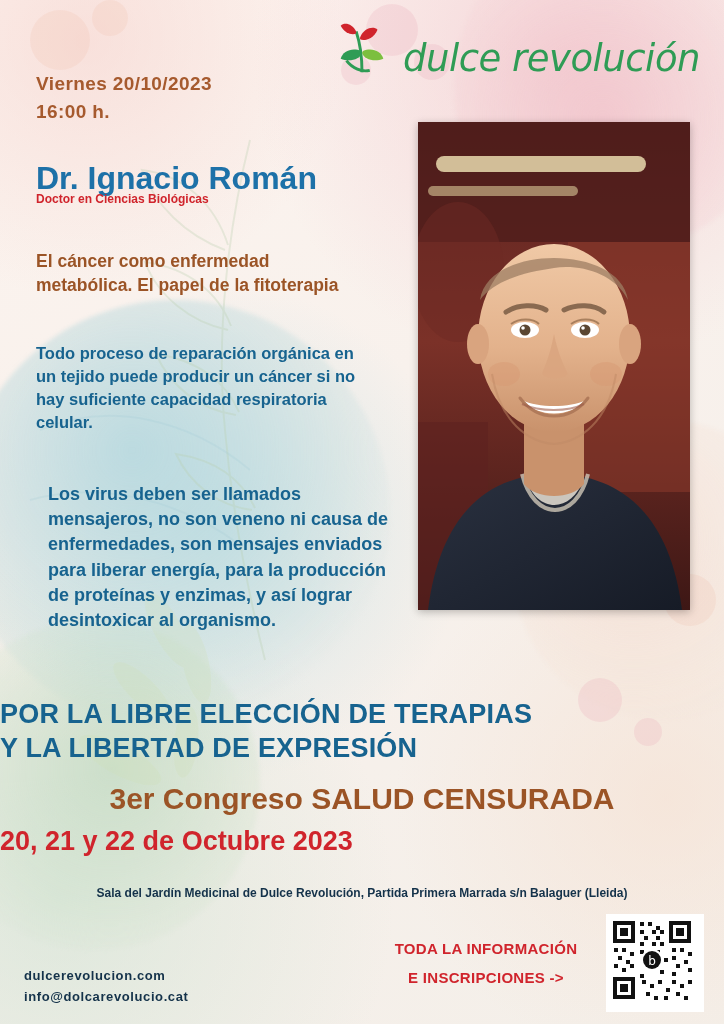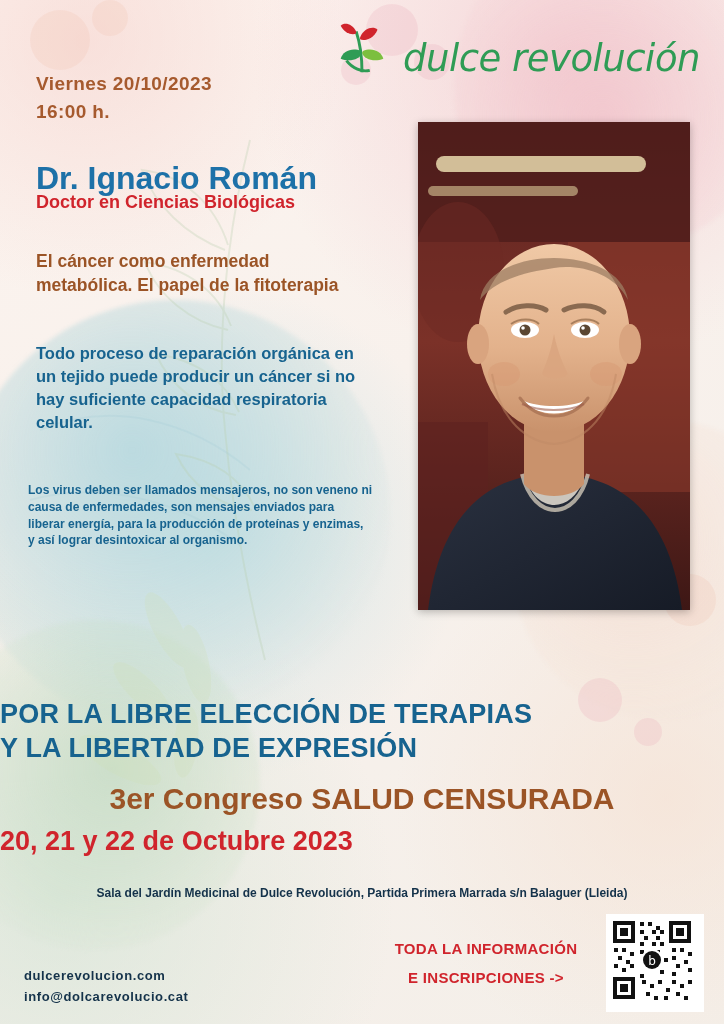--- a/index.html
+++ b/index.html
@@ -89,21 +89,21 @@
     left: 36px;
     color: #1d71a8;
     font-size: 32px;
     font-weight: bold;
   }
   .speaker-role {
     position: absolute;
     top: 192px;
     left: 36px;
     color: #d0242c;
-    font-size: 18px;
+    font-size: 12px;
     font-weight: bold;
   }
 
   
   .talk-title {
     position: absolute;
     top: 250px;
     left: 36px;
     width: 320px;
     color: #9b5426;
@@ -117,24 +117,24 @@
     left: 36px;
     width: 330px;
     color: #17638f;
     font-size: 16.5px;
     font-weight: bold;
     line-height: 1.4;
   }
   .para-2 {
     position: absolute;
     top: 482px;
-    left: 28px;
+    left: 48px;
     width: 345px;
     color: #17638f;
-    font-size: 12px;
+    font-size: 18px;
     font-weight: bold;
     line-height: 1.4;
   }
 
   
   .portrait {
     position: absolute;
     top: 122px;
     left: 418px;
     width: 272px;

